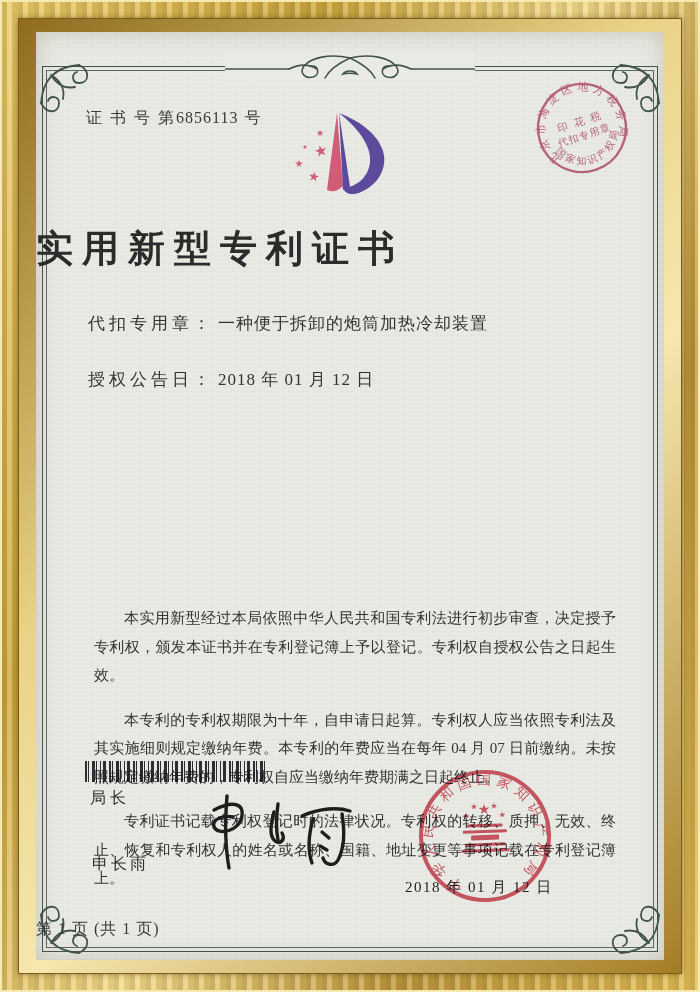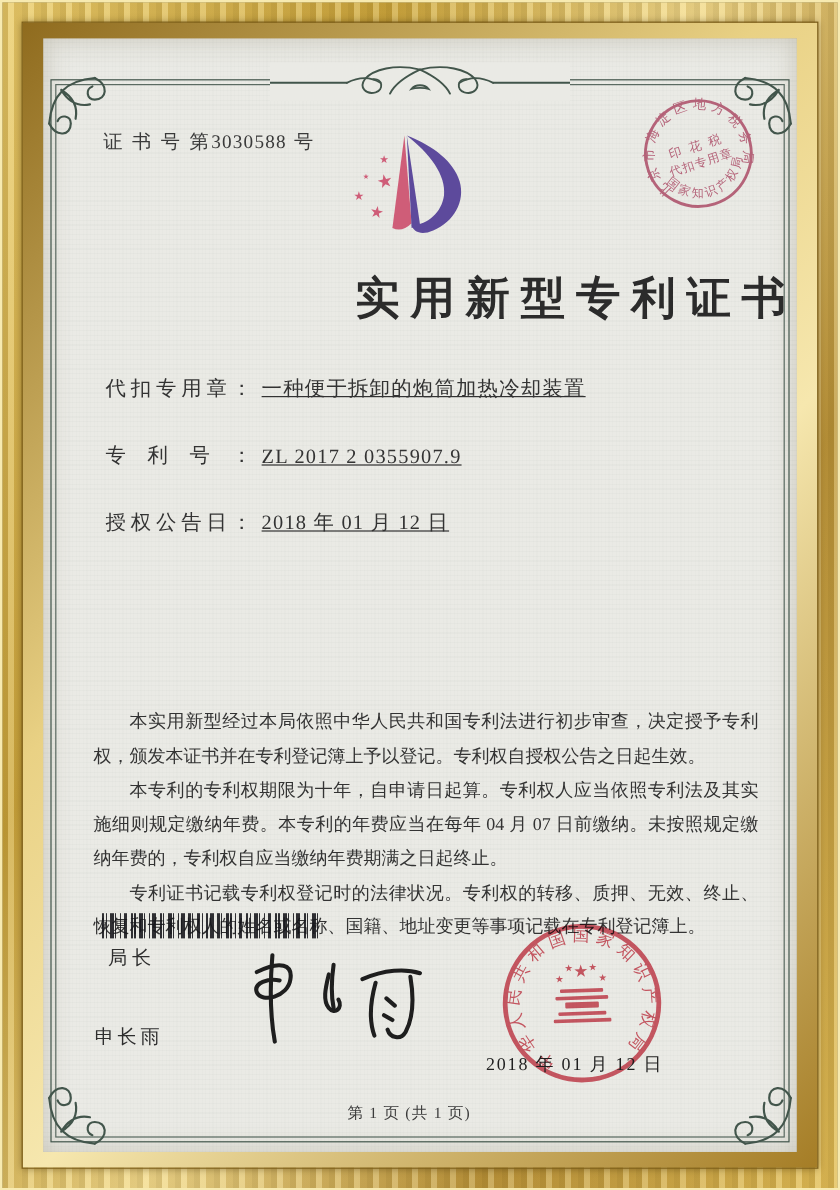--- a/index.html
+++ b/index.html
@@ -51,50 +51,50 @@
   }
   
   .cert-no{position:absolute;left:50px;top:76px;font-size:16px;letter-spacing:2px;color:#3a3a3a;}
   .cert-no .num{letter-spacing:1px;}
   .logo{position:absolute;left:254px;top:76px;width:110px;height:94px;}
   .tax-stamp{
     position:absolute;left:498px;top:48px;width:96px;height:96px;
     transform:rotate(-18deg);mix-blend-mode:multiply;opacity:.92;
   }
   .title{
-    position:absolute;top:192px;left:0;right:0;text-align:right;
+    position:absolute;top:192px;left:0;right:0;text-align:left;
     font-size:37px;font-weight:600;letter-spacing:9px;color:#2b2b2b;
   }
   .fields{position:absolute;left:52px;top:280px;right:40px;color:#333;}
   .field{font-size:17px;margin-bottom:33px;white-space:nowrap;}
   .field .lab{display:inline-block;width:122px;text-align:justify;text-align-last:justify;vertical-align:bottom;}
-  .field .val{margin-left:8px;letter-spacing:1px;text-decoration:underline;}
+  .field .val{margin-left:8px;letter-spacing:1px;}
   .paras{position:absolute;left:42px;top:556px;width:554px;
     font-size:15px;line-height:28.5px;color:#333;text-align:justify;}
-  .paras p{margin:0;text-indent:2em;}
+  .paras p{margin:16px;text-indent:2em;}
   .barcode{
     position:absolute;left:49px;top:729px;width:182px;height:21px;
     background:repeating-linear-gradient(90deg,
       #15151a 0 2px, transparent 2px 3px,
       #15151a 3px 4px, transparent 4px 7px,
       #15151a 7px 10px, transparent 10px 11px,
       #15151a 11px 12px, transparent 12px 15px,
       #15151a 15px 16px, transparent 16px 18px,
       #15151a 18px 21px, transparent 21px 24px);
     opacity:.88;
   }
   .director-title{position:absolute;left:54px;top:756px;font-size:16px;letter-spacing:4px;color:#2e2e2e;}
-  .director-name{position:absolute;left:43px;top:822px;font-size:16px;letter-spacing:3px;color:#2e2e2e;}
+  .director-name{position:absolute;left:56px;top:822px;font-size:16px;letter-spacing:3px;color:#2e2e2e;}
   .signature{position:absolute;left:148px;top:756px;width:190px;height:92px;}
   .seal{
     position:absolute;left:381px;top:736px;width:136px;height:136px;
     mix-blend-mode:multiply;opacity:.92;transform:rotate(-2deg);
   }
   .issue-date{position:absolute;left:369px;top:846px;font-size:15px;letter-spacing:1.5px;color:#1f1f1f;z-index:5;}
-  .page-footer{position:absolute;left:0;right:18px;top:887px;text-align:center;font-size:13px;letter-spacing:1px;color:#3a3a3a;}
+  .page-footer{position:absolute;left:0;right:18px;top:887px;text-align:left;font-size:16px;letter-spacing:1px;color:#3a3a3a;}
 </style>
 </head>
 <body>
 
 <div class="frame"></div>
 <div class="frame-bevel"></div>
 
 <div class="paper">
 
   <div class="border-outer">
@@ -139,21 +139,21 @@
       <svg viewBox="0 0 76 76" fill="none" stroke="#42554b" stroke-width="1.8" stroke-linecap="round">
         <path d="M6,44 C8,20 20,8 44,6"></path>
         <path d="M44,6 C56,12 54,24 44,24 C37,24 36,15 42,13"></path>
         <path d="M6,44 C12,56 24,54 24,44 C24,37 15,36 13,42"></path>
         <path d="M16,16 C26,22 30,30 28,40 M16,16 C22,26 30,30 40,28"></path>
       </svg>
     </div>
   </div>
 
   <div class="cert-no">
-    <span>证 书 号 第</span><span class="num">3030588</span> <span>号</span>
+    <span>证 书 号 第</span><span class="num">6856113</span> <span>号</span>
   </div>
 
   <div class="logo">
     <svg viewBox="0 0 110 94">
       <text x="30" y="28" font-size="9" fill="#cf5d78" text-anchor="middle">★</text>
       <text x="15" y="41" font-size="6" fill="#cf5d78" text-anchor="middle">★</text>
       <text x="31" y="48" font-size="15" fill="#cf5d78" text-anchor="middle" transform="rotate(-12 31 44)">★</text>
       <text x="9" y="59" font-size="10" fill="#cf5d78" text-anchor="middle">★</text>
       <text x="24" y="73" font-size="13" fill="#cf5d78" text-anchor="middle" transform="rotate(10 24 69)">★</text>
       <path d="M47,5 L53,78 Q45,86 37,82 Z" fill="#cf5d78"></path>
@@ -178,23 +178,20 @@
       <text x="48" y="45" font-size="10.5" letter-spacing="2" text-anchor="middle">印 花 税</text>
       <text x="48" y="59" font-size="10" letter-spacing="1" text-anchor="middle">代扣专用章</text>
     </svg>
   </div>
 
   <div class="title">实用新型专利证书</div>
 
   <div class="fields">
     <div class="field">
       <span class="lab">代扣专用章：</span><span class="val">一种便于拆卸的炮筒加热冷却装置</span>
-    </div>
-    <div class="field">
-      <span class="lab">专利号：</span><span class="val">ZL 2017 2 0355907.9</span>
     </div>
     <div class="field">
       <span class="lab">授权公告日：</span><span class="val">2018 年 01 月 12 日</span>
     </div>
   </div>
 
   <div class="paras">
     <p>本实用新型经过本局依照中华人民共和国专利法进行初步审查，决定授予专利权，颁发本证书并在专利登记簿上予以登记。专利权自授权公告之日起生效。</p>
     <p>本专利的专利权期限为十年，自申请日起算。专利权人应当依照专利法及其实施细则规定缴纳年费。本专利的年费应当在每年 04 月 07 日前缴纳。未按照规定缴纳年费的，专利权自应当缴纳年费期满之日起终止。</p>
     <p>专利证书记载专利权登记时的法律状况。专利权的转移、质押、无效、终止、恢复和专利权人的姓名或名称、国籍、地址变更等事项记载在专利登记簿上。</p>

